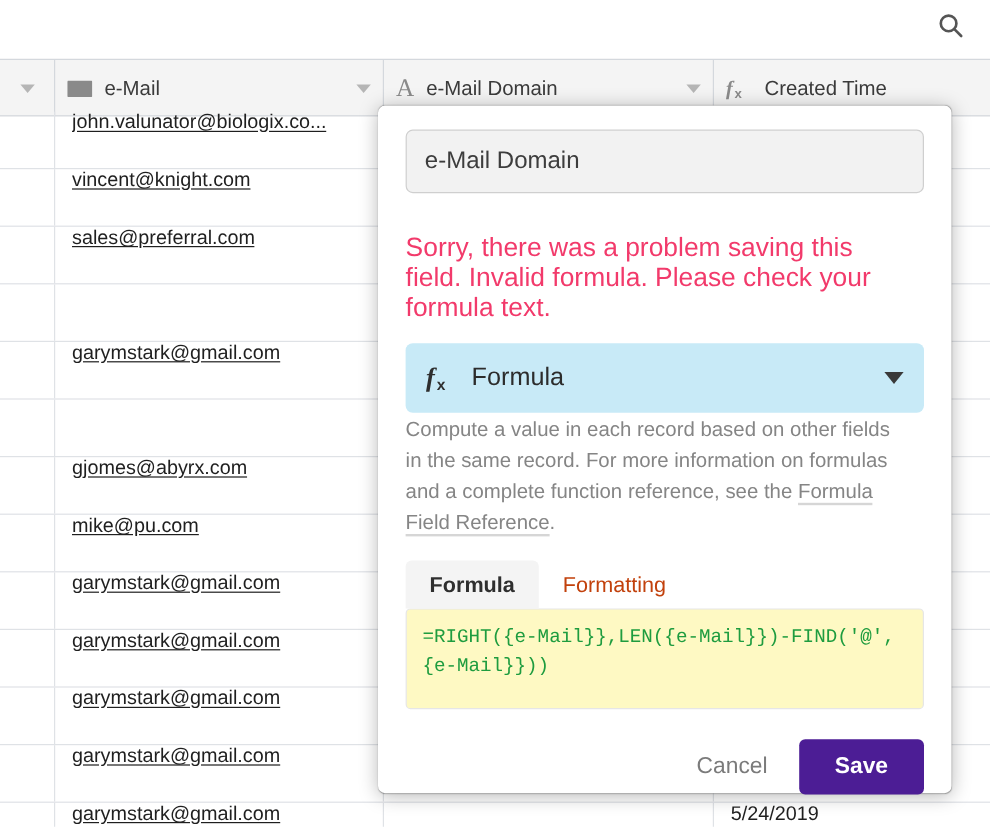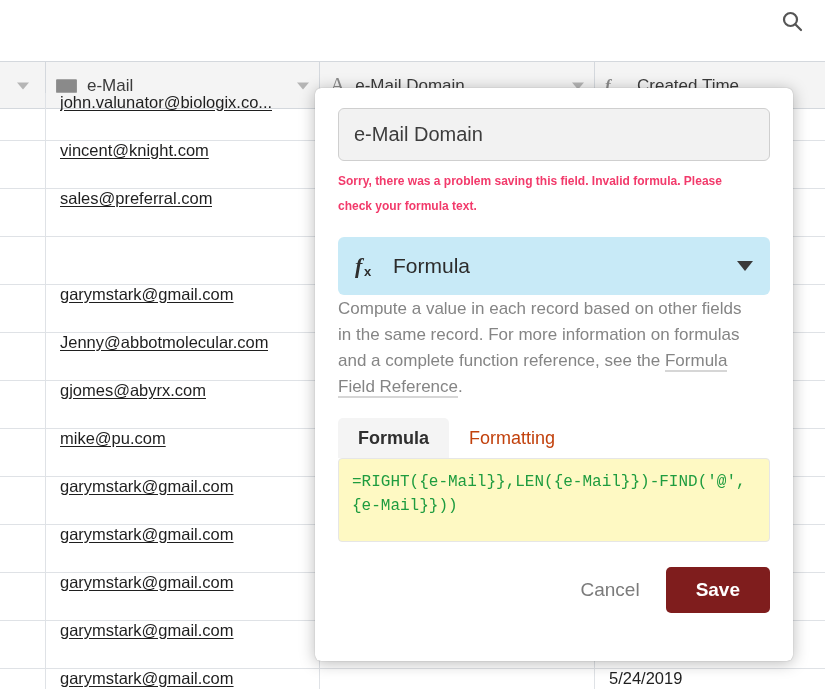--- a/index.html
+++ b/index.html
@@ -23,21 +23,21 @@
     color:#555;
   }
   .search-icon svg { display:block; }
 
   
   .grid {
     position:absolute; left:0; top:45px; width:825px; height:644px;
     background:#fff;
   }
   .grid-header {
-    position:absolute; left:0; top:16px; width:825px; height:48px;
+    position:absolute; left:0; top:4px; width:825px; height:48px;
     background:#f4f4f4;
     border-top:1px solid #d4d8dd;
     border-bottom:1px solid #d4d8dd;
     display:flex;
   }
   .hcell {
     position:relative;
     height:47px;
     display:flex; align-items:center;
     border-right:1px solid #d4d8dd;
@@ -102,26 +102,26 @@
     width:432px; height:53px;
     background:#f2f2f2;
     border:1px solid #cfcfcf;
     border-radius:6px;
     font-size:20px; color:#3d3d3d;
     padding:0 15px;
     font-family:"Liberation Sans", sans-serif;
     outline:none;
   }
   .error-msg {
-    margin-top:8px;
+    margin-top:32px;
     width:420px;
-    font-size:12px;
+    font-size:22px;
     line-height:25px;
     color:#f23a6b;
-    font-weight:bold;
+    font-weight:normal;
   }
   .type-select {
     margin-top:18px;
     width:432px; height:58px;
     background:#c8eaf7;
     border-radius:6px;
     display:flex; align-items:center;
     padding:0 16px;
     position:relative;
     cursor:pointer;
@@ -187,21 +187,21 @@
     display:flex; justify-content:flex-end; align-items:center;
     gap:14px;
   }
   .btn-cancel {
     background:none; border:none;
     font-family:"Liberation Sans", sans-serif;
     font-size:19px; color:#7b7b7b;
     padding:10px 12px; cursor:pointer;
   }
   .btn-save {
-    background:#7f1d1d; border:none;
+    background:#4c1d95; border:none;
     border-radius:5px;
     font-family:"Liberation Sans", sans-serif;
     font-size:19px; font-weight:bold; color:#ffffff;
     padding:12px 30px; cursor:pointer;
   }
 </style>
 </head>
 <body>
 
 <div id="app">
@@ -301,23 +301,20 @@
           </div>
         <div class="cell c-domain">
             <span></span>
           </div>
         <div class="cell c-created">
             <span></span>
           </div>
       </div>
       <div class="row">
         <div class="cell rownum"></div>
-        <div class="cell c-email">
-            <span class="email-link">Jenny@abbotmolecular.com</span>
-          </div>
         <div class="cell c-domain">
             <span></span>
           </div>
         <div class="cell c-created">
             <span></span>
           </div>
       </div>
       <div class="row">
         <div class="cell rownum"></div>
         <div class="cell c-email">

